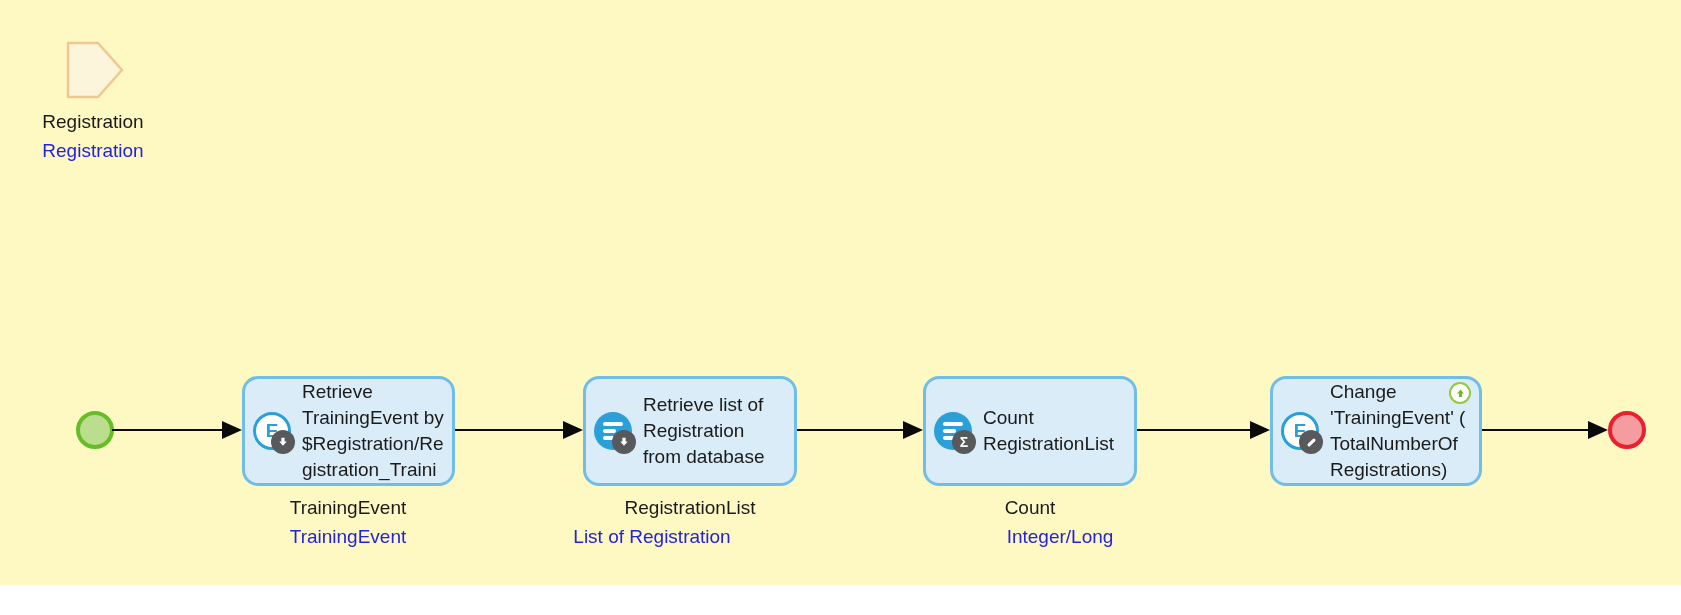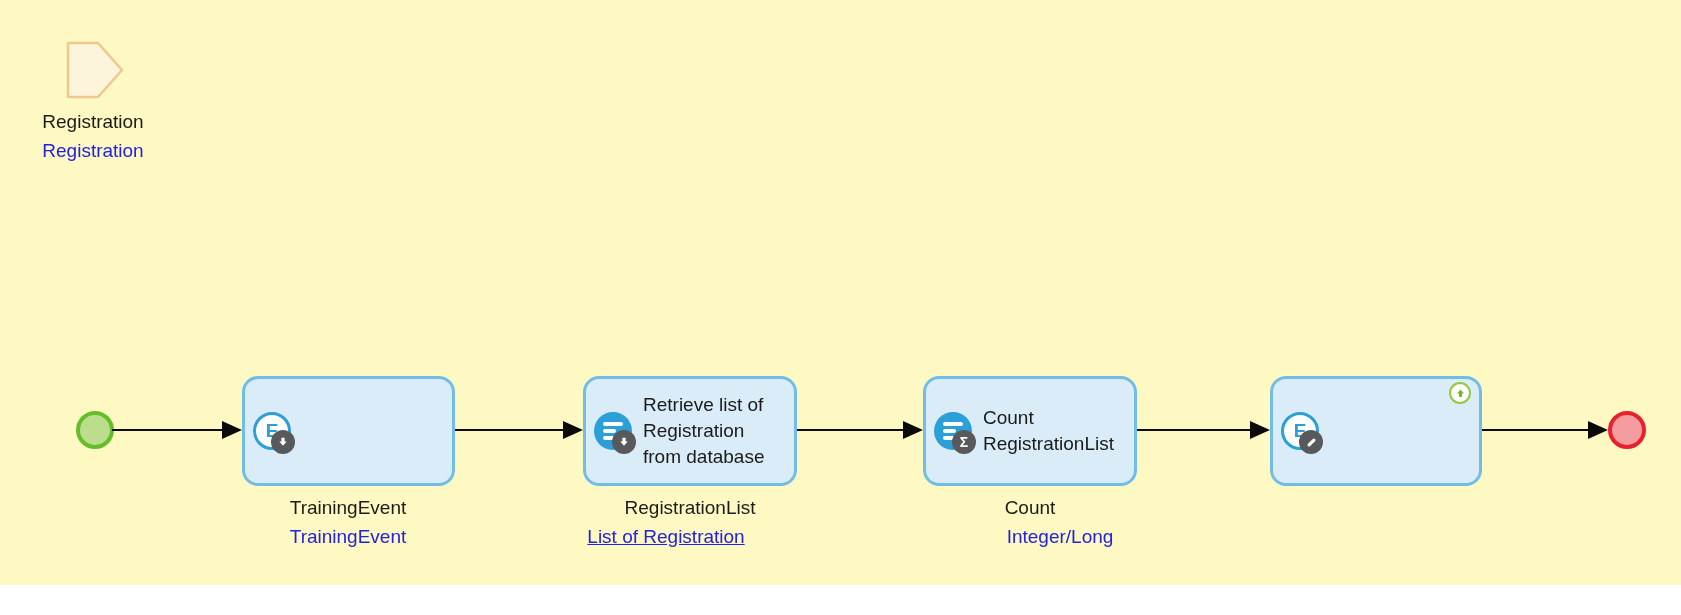--- a/index.html
+++ b/index.html
@@ -91,20 +91,24 @@
     <div class="act-icon">
       <div class="icon-main icon-entity">
         <span>E</span>
       </div>
       <div class="badge">
         <svg width="14" height="14" viewBox="0 0 24 24">
           <path d="M12 18.5 L5.6 11 H9.2 V4.5 H14.8 V11 H18.4 Z" fill="#ffffff"></path>
         </svg>
       </div>
     </div>
+    <div class="act-text">Retrieve
+TrainingEvent by
+$Registration/Re
+gistration_Traini</div>
   </div>
 
   <div class="activity" style="left:583px;width:214px;padding-left:12px;">
     <div class="act-icon">
       <div class="icon-main">
         <svg width="38" height="38" viewBox="0 0 38 38">
           <circle cx="19" cy="19" r="19" fill="#2B9FD8"></circle>
           <rect x="9" y="10" width="20" height="4" rx="2" fill="#ffffff"></rect>
           <rect x="9" y="17" width="13" height="4" rx="2" fill="#ffffff"></rect>
           <rect x="9" y="24" width="18" height="4" rx="2" fill="#ffffff"></rect>
@@ -148,26 +152,30 @@
         <svg width="15" height="15" viewBox="0 0 24 24">
           <rect x="4" y="9.5" width="16" height="5" rx="2.5" fill="#ffffff" transform="rotate(-45 12 12)"></rect>
         </svg>
       </div>
     </div>
     <div class="commit-badge">
       <svg width="13" height="13" viewBox="0 0 24 24">
         <path d="M12 4.5 L18.4 12 H14.8 V18.5 H9.2 V12 H5.6 Z" fill="#76B82A"></path>
       </svg>
     </div>
+    <div class="act-text">Change
+'TrainingEvent' (
+TotalNumberOf
+Registrations)</div>
   </div>
 
   <div class="event end"></div>
 
   <div class="out-name" style="left:348px;">TrainingEvent</div>
   <div class="out-type" style="left:348px;">TrainingEvent</div>
 
   <div class="out-name" style="left:690px;">RegistrationList</div>
-  <div class="out-type" style="left:666px;text-decoration:underline;">List of Registration</div>
+  <div class="out-type" style="left:652px;">List of Registration</div>
 
   <div class="out-name" style="left:1030px;">Count</div>
   <div class="out-type" style="left:1030px;margin-left:30px;">Integer/Long</div>
 
 </div>
 
 </body></html>

